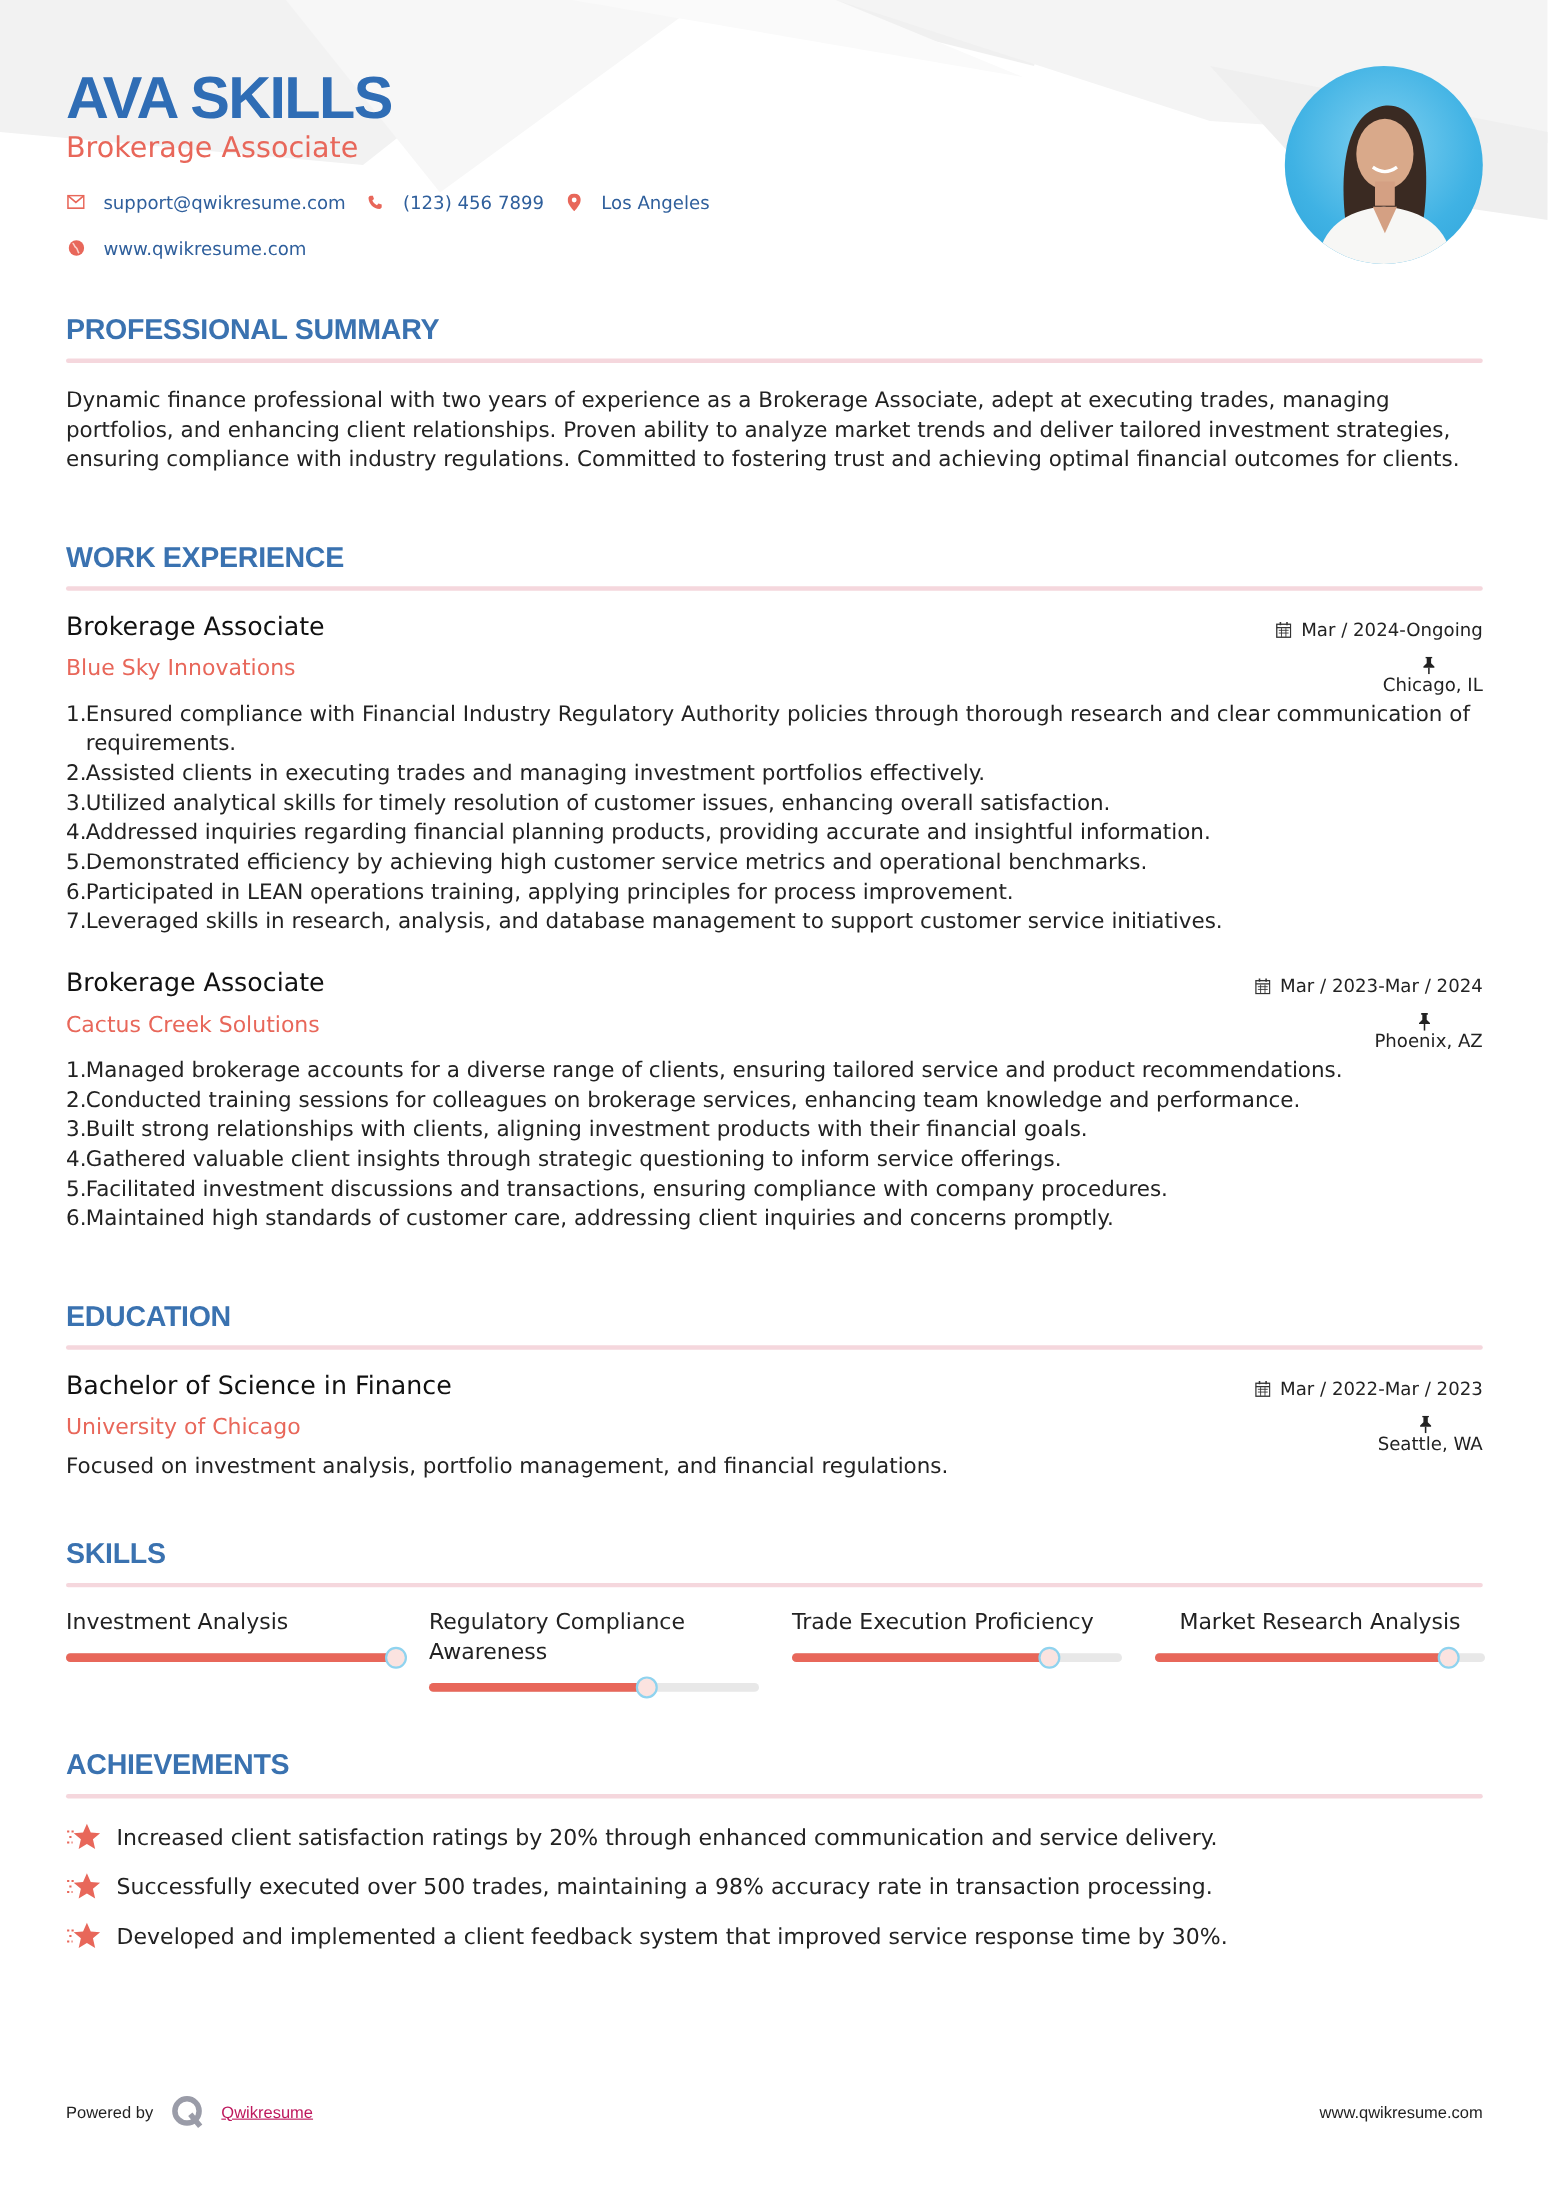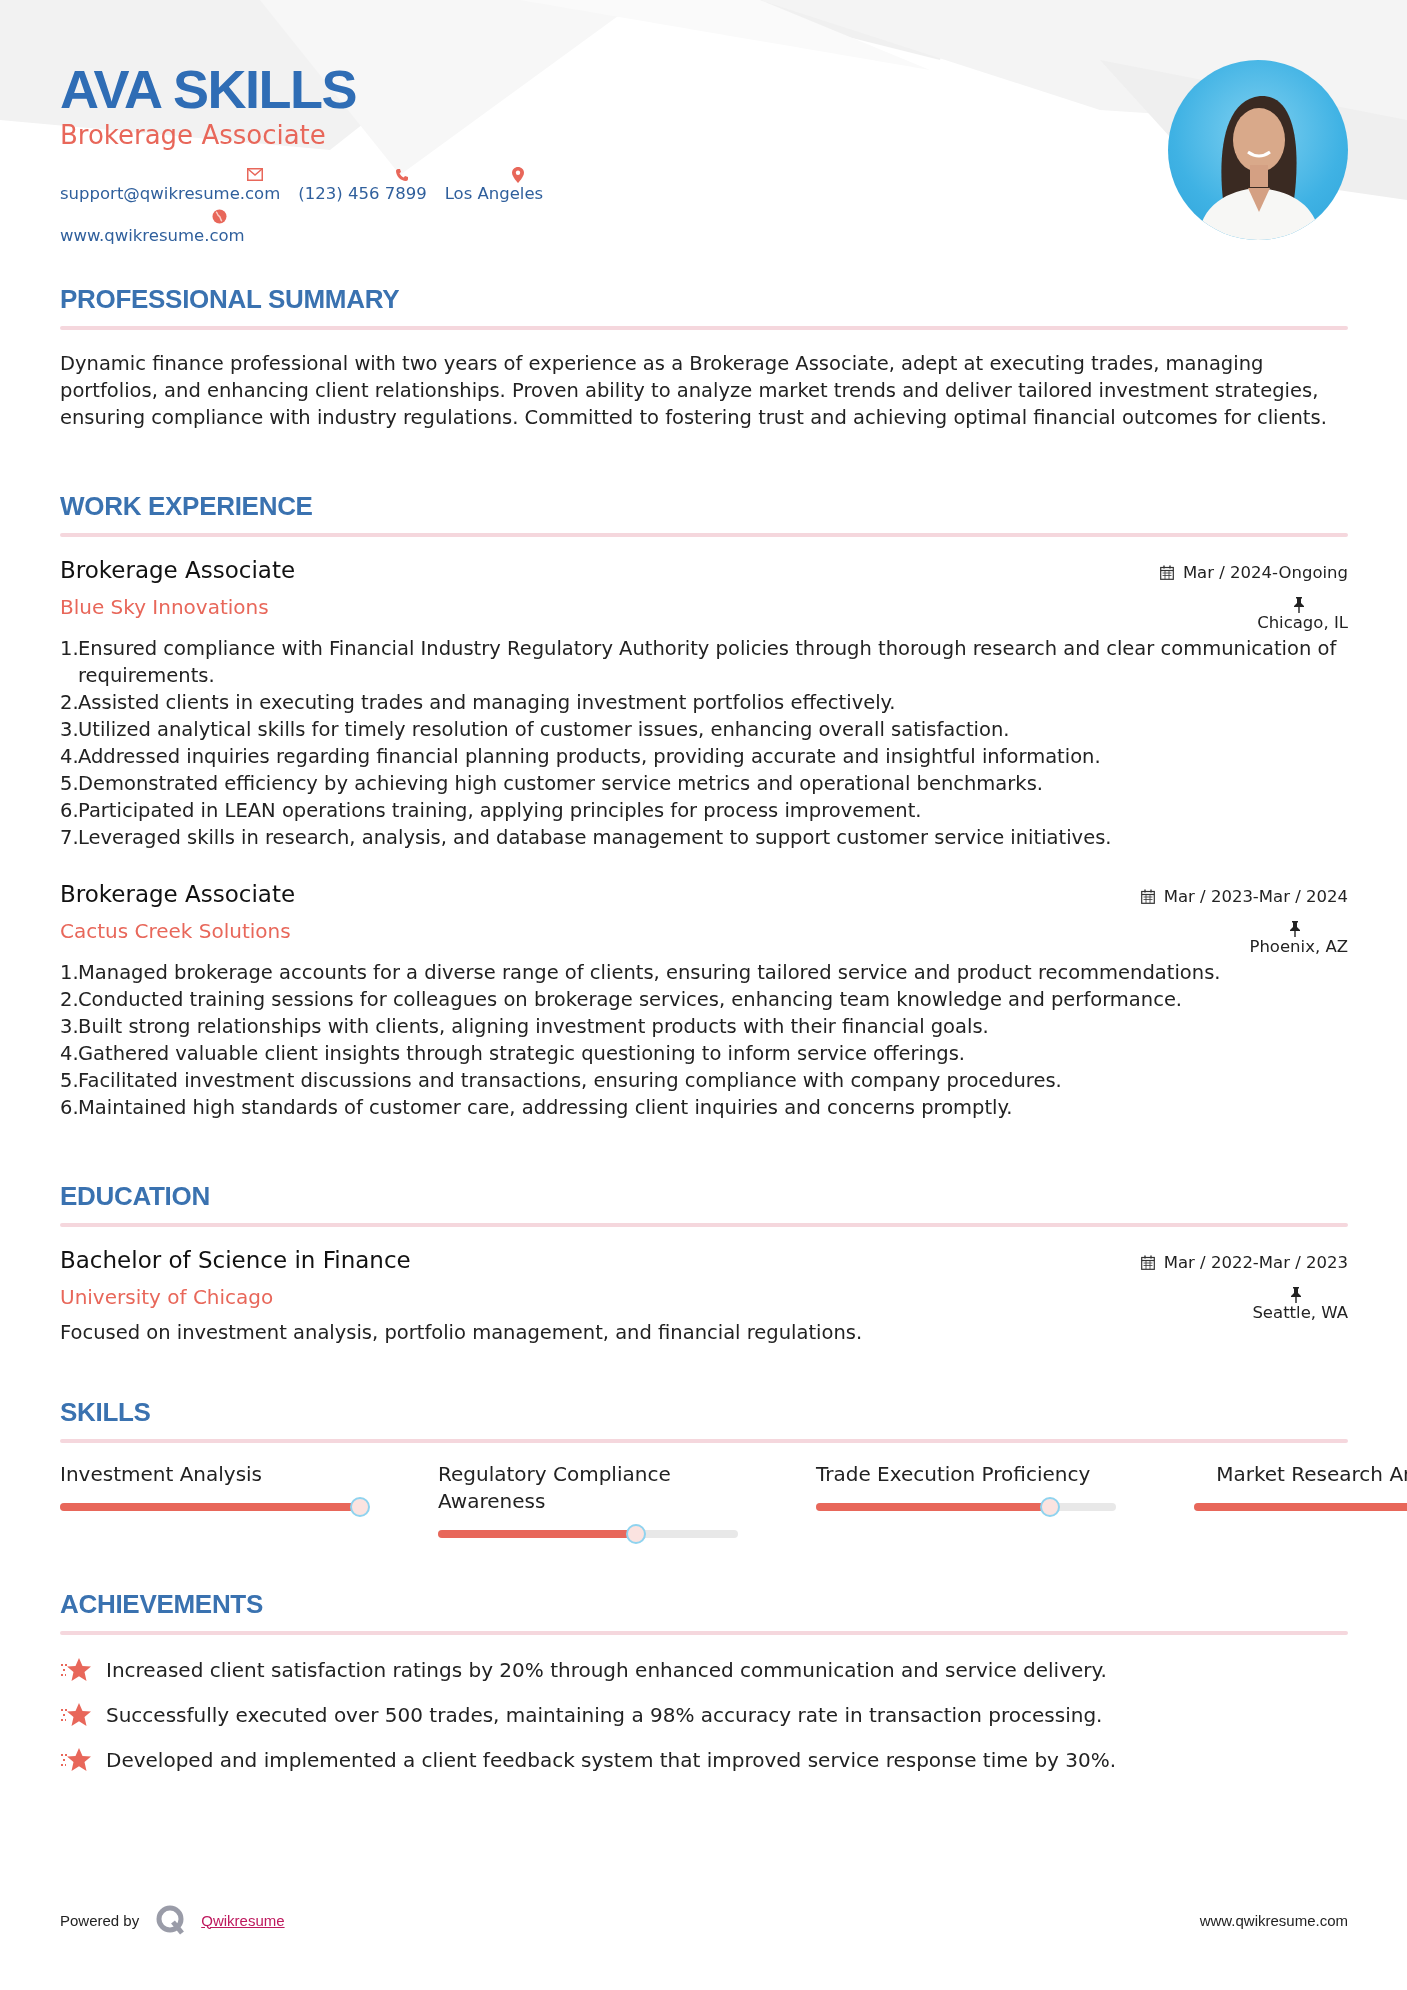--- a/index.html
+++ b/index.html
@@ -5,40 +5,40 @@
   * { box-sizing: border-box; margin: 0; padding: 0; }
   html, body { width: 1407px; height: 1990px; background: #ffffff; }
   body { font-family: "DejaVu Sans", sans-serif; color: #222; position: relative; overflow: hidden; }
   .bg { position: absolute; left: 0; top: 0; width: 1407px; height: 330px; z-index: 0; }
   .page { position: absolute; left: 60px; top: 0; width: 1288px; z-index: 1; }
 
   .name { position: absolute; left: 0; top: 58px; font-family: "Liberation Sans", sans-serif; font-weight: bold; font-size: 54px; letter-spacing: -1.5px; color: #2f6db5; }
   .title { position: absolute; left: 0; top: 120px; font-size: 26px; color: #e8675a; }
   .contacts { position: absolute; left: 0; top: 172px; font-size: 16.5px; color: #2f5f9c; }
   .crow { display: flex; align-items: center; height: 24px; margin-bottom: 18px; }
-  .citem { display: flex; align-items: flex-end; margin-right: 18px; flex-direction: column; }
+  .citem { display: flex; align-items: flex-start; margin-right: 18px; }
   .cicon { width: 18px; height: 18px; margin-right: 16px; display: inline-flex; align-items: center; justify-content: center; color: #e8675a; }
   .photo { position: absolute; left: 1108px; top: 60px; width: 180px; height: 180px; border-radius: 50%; overflow: hidden; background: radial-gradient(circle at 50% 40%, #7fd0f0 0%, #3fb2e4 60%, #2ea3d9 100%); }
 
   .section { position: absolute; left: 0; width: 1288px; }
   .sec-h { font-family: "Liberation Sans", sans-serif; font-weight: bold; font-size: 26px; color: #3a72b0; letter-spacing: -0.3px; height: 32px; }
   .rule { height: 4px; background: #f5d7dd; margin-top: 10px; border-radius: 2px; }
   .body-text { font-size: 19.5px; line-height: 27px; color: #222; }
 
   .job-head { position: relative; height: 72px; }
   .job-title { position: absolute; left: 0; top: 0; font-size: 23px; color: #111; }
   .job-company { position: absolute; left: 0; top: 38px; font-size: 20px; color: #e8675a; }
   .job-date { position: absolute; right: 0; top: 6px; font-size: 16.5px; color: #222; display: flex; align-items: center; }
   .job-loc { position: absolute; right: 0; top: 40px; font-size: 16.5px; color: #222; display: flex; align-items: center; flex-direction: column; }
   .sicon { width: 16px; height: 16px; margin-right: 8px; display: inline-flex; align-items: center; justify-content: center; }
   ol.bullets { list-style: none; }
   ol.bullets li { display: flex; font-size: 19.5px; line-height: 27px; color: #222; }
   ol.bullets li .num { width: 18px; flex: none; }
 
-  .skills { display: flex; margin-top: 18px; gap: 48px; }
+  .skills { display: flex; margin-top: 18px; }
   .skill { width: 300px; margin-right: 30px; }
   .skill-label { font-size: 20px; line-height: 27px; color: #222; min-height: 27px; }
   .track { position: relative; height: 8px; background: #e8e8e8; border-radius: 4px; margin-top: 15px; width: 300px; }
   .fill { position: absolute; left: 0; top: 0; height: 8px; background: #e8675a; border-radius: 4px; }
   .knob { position: absolute; top: -6px; width: 20px; height: 20px; border-radius: 50%; background: #fbe3e0; border: 2px solid #8fd3ef; margin-left: -10px; }
 
   .ach { display: flex; align-items: center; height: 45px; font-size: 20px; color: #222; }
   .ach-icon { width: 32px; height: 28px; margin-right: 14px; flex: none; }
 
   .footer { position: absolute; left: 60px; top: 1896px; width: 1288px; height: 36px; font-family: "Liberation Sans", sans-serif; font-size: 15px; color: #222; text-align: center; }

